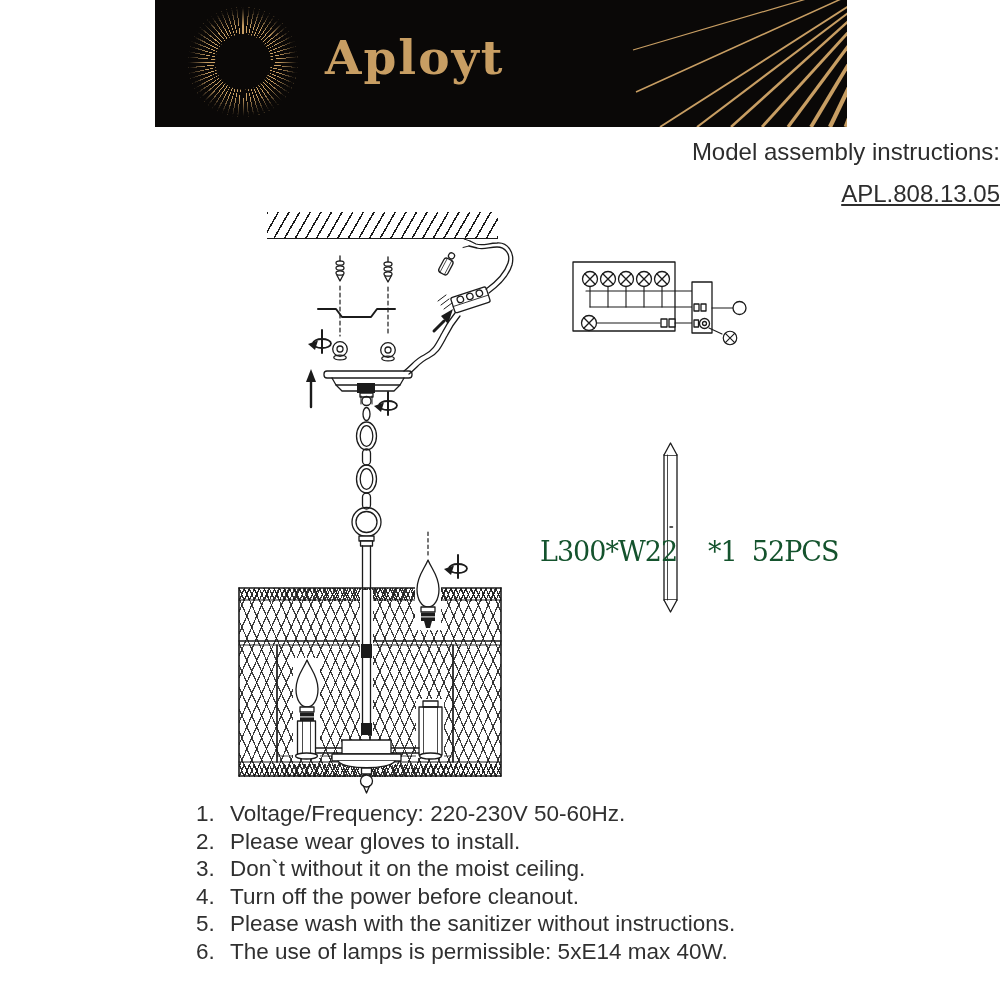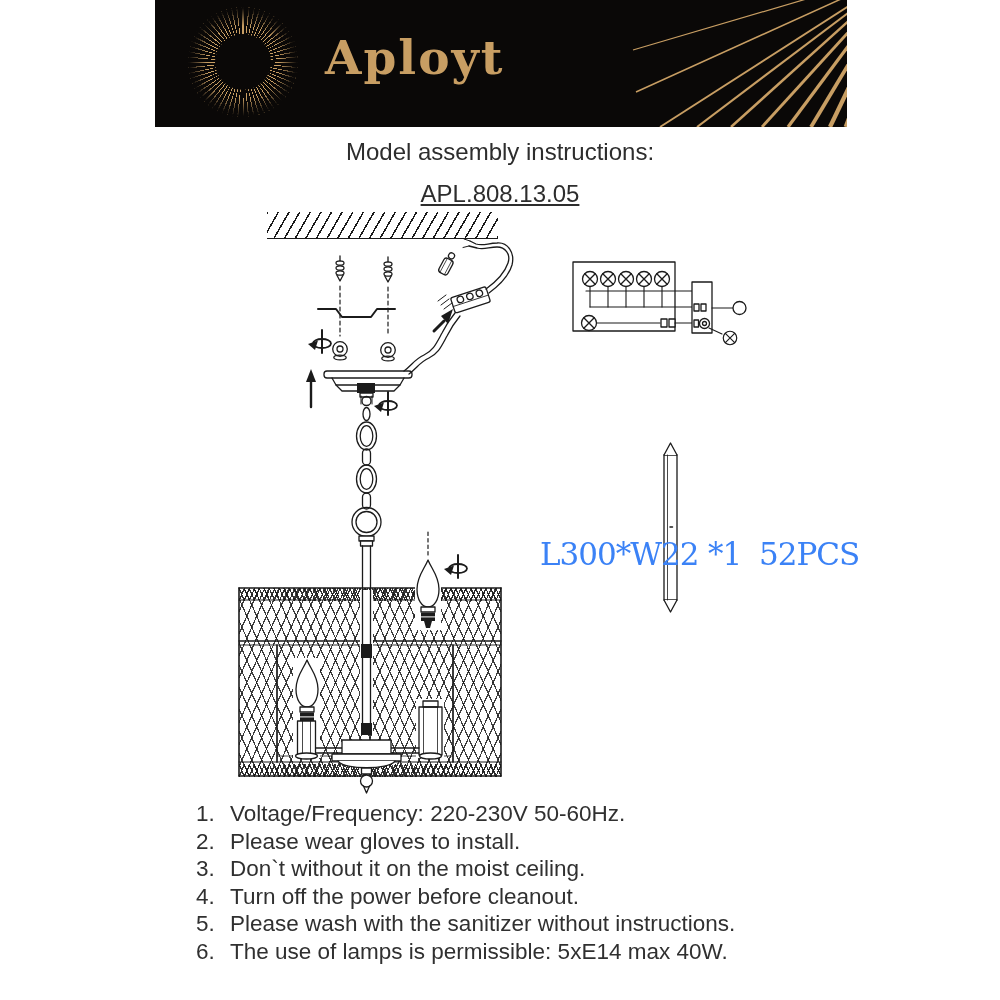--- a/index.html
+++ b/index.html
@@ -12,21 +12,21 @@
   .logo-rays{position:absolute;inset:0;border-radius:50%;
      background:repeating-conic-gradient(from 0deg,#c89e63 0deg 1.3deg,rgba(0,0,0,0) 1.3deg 5.6deg);}
   .logo-fade{position:absolute;inset:0;border-radius:50%;
      background:radial-gradient(circle at 50% 50%, rgba(10,8,7,0) 0 36px, #0a0807 54px);}
   .logo-center{position:absolute;left:27px;top:27px;width:56px;height:56px;border-radius:50%;background:#0a0807;}
   .brand-name{position:absolute;left:170px;top:30px;font-size:47px;font-weight:700;letter-spacing:2px;
      color:#c89e63;font-family:"DejaVu Serif", serif;}
   .banner-rays{position:absolute;right:0;top:0;}
 
   
-  .title-line{position:absolute;left:0;width:1000px;text-align:center;font-size:24px;font-weight:500;color:#2d2d2d;}
+  .title-line{position:absolute;left:0;width:1000px;text-align:right;font-size:24px;font-weight:500;color:#2d2d2d;}
   #title1{top:138px;}
   #title2{top:180px;text-decoration:underline;}
 
   
   .ceiling-hatch{position:absolute;left:267px;top:212px;width:231px;height:26px;
      background:repeating-linear-gradient(120deg,#1b1b1b 0 1.5px,rgba(0,0,0,0) 1.5px 9.2px);
      border-bottom:1.8px solid #1b1b1b;}
 
   
   .mesh{position:absolute;left:239px;top:588px;width:262px;height:189px;
@@ -37,22 +37,22 @@
      background:
        repeating-linear-gradient(66deg, rgba(27,27,27,.9) 0 1.2px, rgba(0,0,0,0) 1.2px 4.6px),
        repeating-linear-gradient(114deg, rgba(27,27,27,.9) 0 1.2px, rgba(0,0,0,0) 1.2px 4.6px);}
   #band-top{top:588px;}
   #band-bottom{top:764px;}
 
   
   #diagram{position:absolute;left:0;top:0;}
 
   
-  .crystal-label{position:absolute;top:536px;font-family:"DejaVu Serif", serif;font-size:31px;
-     color:#3b82f6;letter-spacing:-1px;white-space:pre;}
+  .crystal-label{position:absolute;top:536px;font-family:"DejaVu Serif", serif;font-size:27px;
+     color:#14532d;letter-spacing:-1px;white-space:pre;}
   #crystal-dim{left:540px;width:117px;text-align:right;}
   #crystal-qty{left:708px;text-align:right;}
 
   
   .instructions{position:absolute;left:0;top:800px;width:1000px;}
   .instr-row{display:flex;height:27.6px;line-height:27.6px;font-size:22.5px;color:#303030;}
   .instr-num{margin-left:196px;width:34px;flex:none;}
   .instr-text{flex:none;text-align:center;}
 </style>
 </head>

